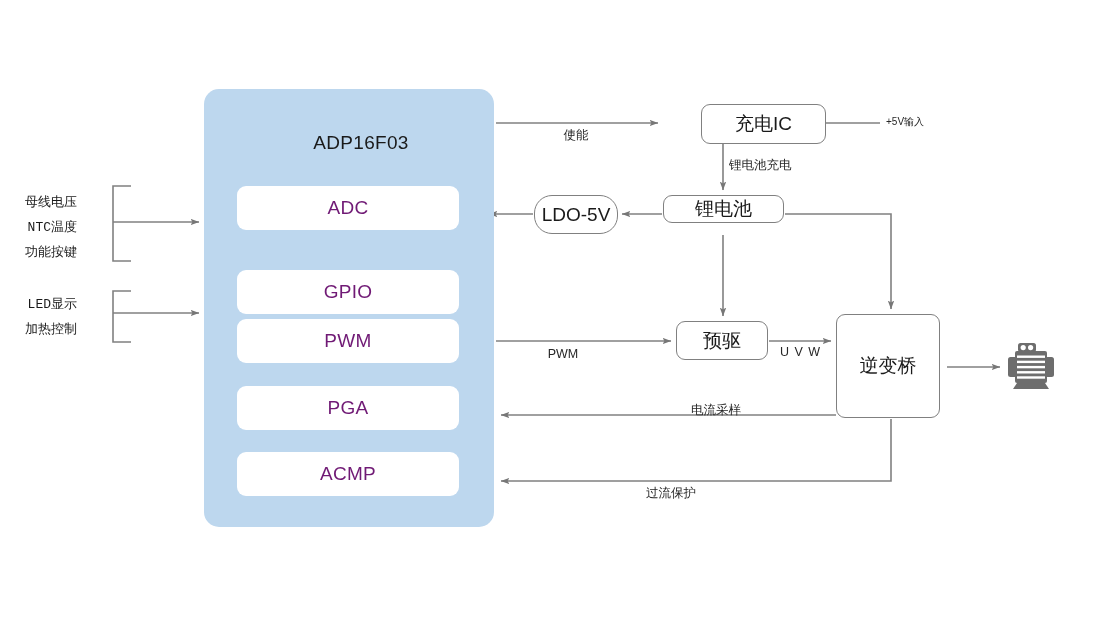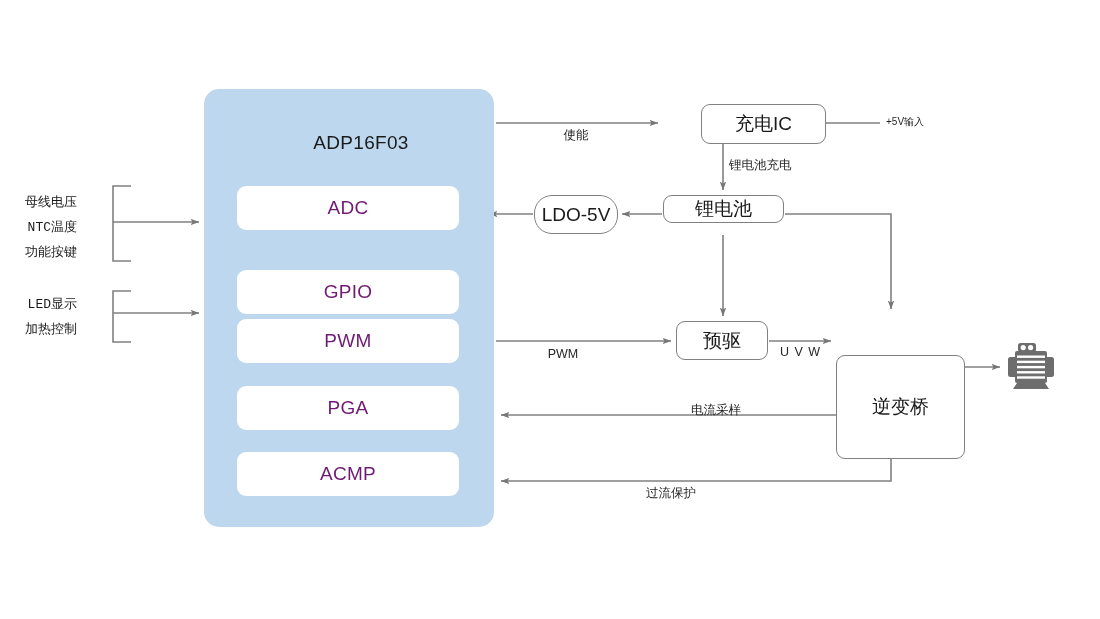--- a/index.html
+++ b/index.html
@@ -151,21 +151,21 @@
   <div class="node mcu-sub" style="top:452px">ACMP</div>
 
   <div class="node ext-box" style="left:663px; top:104px; width:125px; height:40px;margin-left:38px;">充电IC</div>
 
   <div class="node ext-box" style="left:534px; top:195px; width:84px; height:39px;border-radius:18px;">LDO-5V</div>
 
   <div class="node ext-box" style="left:663px; top:195px; width:121px; height:28px;">锂电池</div>
 
   <div class="node ext-box" style="left:676px; top:321px; width:92px; height:39px;">预驱</div>
 
-  <div class="node ext-box" style="left:836px; top:314px; width:129px; height:104px;margin-top:41px;">逆变桥</div>
+  <div class="node ext-box" style="left:836px; top:314px; width:104px; height:104px;">逆变桥</div>
 
   <div class="wire-label" style="left:521px; top:127px; width:110px;">使能</div>
   <div class="wire-label" style="left:886px; top:115px; font-size:10px;">+5V输入</div>
   <div class="wire-label" style="left:729px; top:157px; text-align:center;">锂电池充电</div>
   <div class="wire-label" style="left:508px; top:347px; width:110px;">PWM</div>
   <div class="wire-label" style="left:780px; top:345px; letter-spacing:1px;">U V W</div>
   <div class="wire-label" style="left:601px; top:402px; width:140px;text-align:right;">电流采样</div>
   <div class="wire-label" style="left:601px; top:485px; width:140px;">过流保护</div>
 
   <div class="side-label" style="left:25px; top:190px;">

